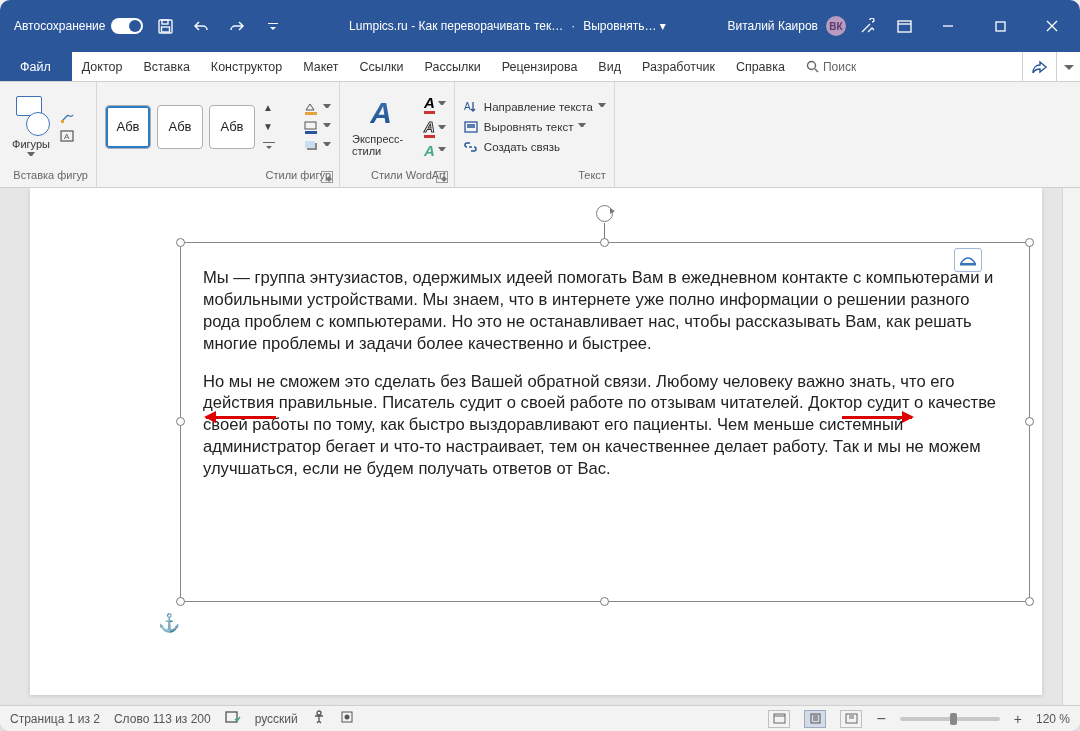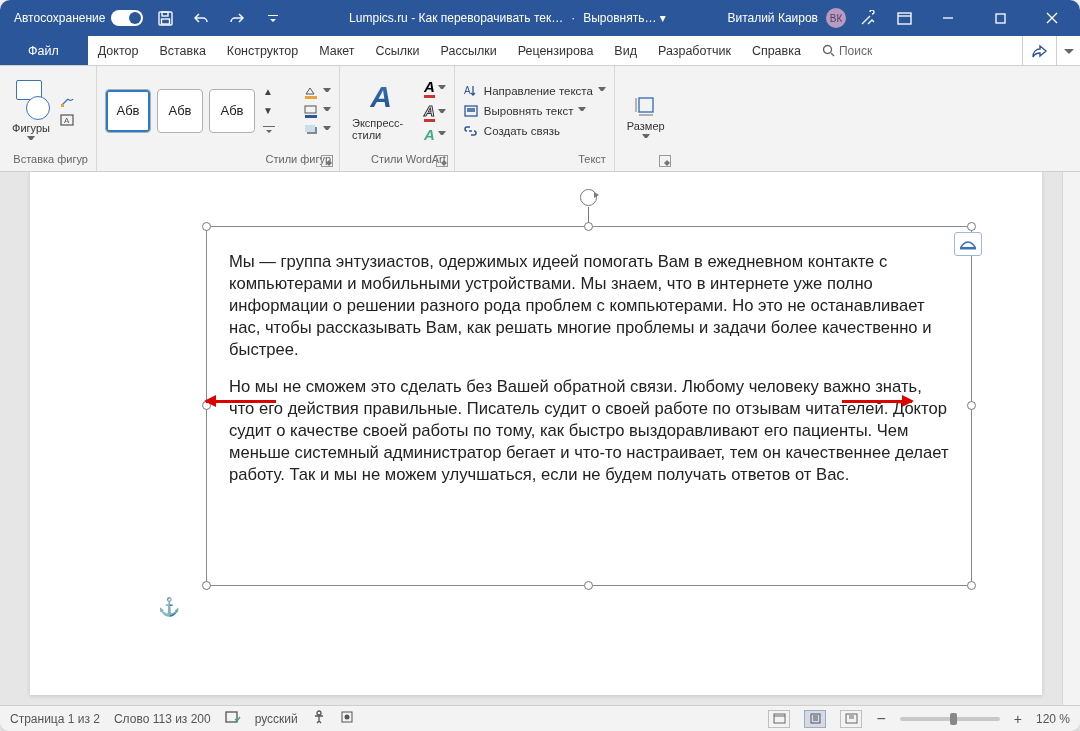--- a/index.html
+++ b/index.html
@@ -1,29 +1,29 @@
 <!DOCTYPE html>
 <html><head>
 <meta charset="utf-8">
 <style>
 * { margin: 0; padding: 0; box-sizing: border-box; font-family: "Segoe UI", Tahoma, sans-serif; }
 body { background: #fff; }
 .window { width: 1080px; height: 731px; margin: 0 auto; border-radius: 10px; overflow: hidden; box-shadow: 0 10px 40px rgba(0,0,0,0.35); display: flex; flex-direction: column; background: #fff; }
-.titlebar { background: #2b579a; height: 36px; display: flex; align-items: center; color: #fff; font-size: 12px; padding: 0 6px; }
+.titlebar { background: #2b579a; height: 52px; display: flex; align-items: center; color: #fff; font-size: 12px; padding: 0 6px; }
 .titlebar .seg { display: flex; align-items: center; gap: 8px; }
 .autosave { display: flex; align-items: center; gap: 6px; margin-left: 8px; }
 .switch { width: 32px; height: 16px; background: #fff; border-radius: 8px; position: relative; }
 .switch::after { content:""; width:12px; height:12px; background:#2b579a; border-radius:50%; position:absolute; right:2px; top:2px; }
 .tb-icon { width: 28px; display:flex; align-items:center; justify-content:center; height:100%; opacity:.95; }
 .titlebar .middle { flex:1; text-align:center; display:flex; justify-content:center; align-items:center; gap:8px; overflow:hidden; white-space:nowrap; }
-.avatar { width:20px; height:20px; border-radius:50%; background:#b99ac0; color:#5a3d68; font-size:10px; font-weight:400; display:flex; align-items:center; justify-content:center; }
+.avatar { width:20px; height:20px; border-radius:50%; background:#b99ac0; color:#5a3d68; font-size:10px; font-weight:700; display:flex; align-items:center; justify-content:center; }
 .wbtn { width:44px; height:36px; display:flex; align-items:center; justify-content:center; }
 .tabs { height: 30px; background:#fff; border-bottom:1px solid #d0d0d0; display:flex; align-items:stretch; font-size:12.5px; }
 .tab { padding: 0 10px; display:flex; align-items:center; color:#333; border-right:1px solid transparent; cursor:pointer; }
-.tab.file { background:#2b579a; color:#fff; padding: 0 28px; }
+.tab.file { background:#2b579a; color:#fff; padding: 0 20px; }
 .tab.active { color:#2b579a; border-bottom: 3px solid #2b579a; font-weight:600; background:#e6eaf0; }
 .tabs .spacer { flex:1; }
 .search { display:flex; align-items:center; gap:4px; color:#666; padding:0 10px; font-size:12px; }
 .sharebtn { width:34px; display:flex; align-items:center; justify-content:center; background:#fff; border-left:1px solid #d0d0d0; }
 .tabs .chev { width:24px; display:flex; align-items:center; justify-content:center; color:#666; border-left:1px solid #d0d0d0; }
 .ribbon { height: 106px; background:#f3f3f3; border-bottom:1px solid #cfcfcf; display:flex; align-items:stretch; }
 .group { border-right:1px solid #d8d8d8; display:flex; flex-direction:column; padding:4px 8px 2px; }
 .group-body { flex:1; display:flex; align-items:center; gap:6px; }
 .group-label { text-align:right; font-size:11px; color:#666; padding:2px 0 4px; position:relative; }
 .dz { position:absolute; right:-2px; bottom:2px; width:12px; height:12px; border:1px solid #999; }
@@ -40,21 +40,21 @@
 .wordart { display:flex; flex-direction:column; align-items:center; gap:3px; }
 .wa-a { font-size:30px; font-weight:700; background:linear-gradient(#3b73b9,#1e4e87); -webkit-background-clip:text; -webkit-text-fill-color:transparent; font-style:italic; }
 .wa-col { display:flex; flex-direction:column; gap:4px; margin-left:4px; }
 .wa-col .row { display:flex; align-items:center; gap:3px; }
 .text-col { display:flex; flex-direction:column; gap:4px; font-size:11.5px; }
 .text-col .row { display:flex; align-items:center; gap:5px; color:#333; }
 .ic { width:16px; height:16px; display:flex; align-items:center; justify-content:center; font-size:13px; color:#2b579a; }
 .doc-area { flex:1; background:#e6e6e6; position:relative; overflow:hidden; }
 .page { position:absolute; left:30px; right:38px; top:0; bottom:10px; background:#fff; box-shadow: 0 1px 4px rgba(0,0,0,.15); }
 .vscroll { position:absolute; right:0; top:0; bottom:0; width:18px; background:#f3f3f3; border-left:1px solid #d8d8d8; }
-.textbox { position:absolute; left:176px; top:54px; width:766px; height:360px; border:1px solid #888; }
+.textbox { position:absolute; left:150px; top:54px; width:850px; height:360px; border:1px solid #888; }
 .handle { position:absolute; width:9px; height:9px; background:#fff; border:1px solid #7a7a7a; border-radius:50%; }
 .h-tl{top:-5px;left:-5px}.h-tr{top:-5px;right:-5px}.h-bl{bottom:-5px;left:-5px}.h-br{bottom:-5px;right:-5px}
 .h-t{top:-5px;left:calc(50% - 5px)}.h-b{bottom:-5px;left:calc(50% - 5px)}.h-l{top:calc(50% - 5px);left:-5px}.h-r{top:calc(50% - 5px);right:-5px}
 .rotate { position:absolute; left:calc(50% - 9px); top:-38px; width:17px; height:17px; border:1.5px solid #7a7a7a; border-radius:50%; }
 .rotate::before{content:"";position:absolute;left:calc(50% - 1px);top:17px;width:1px;height:16px;background:#7a7a7a;}
 .rotate::after{content:"";position:absolute;right:-3px;top:2px;border-left:5px solid #7a7a7a;border-top:3px solid transparent;border-bottom:3px solid transparent;}
 .tb-text { padding:24px 22px 10px; font-size:16.6px; line-height:1.32; color:#222; }
 .tb-text p { margin-bottom:16px; }
 .arrow { position:absolute; top:228px; height:3px; background:#d00; }
 .arrow.left { left:176px; width:70px; }
@@ -301,35 +301,20 @@
               </span>
               <span>Создать связь</span>
             </div>
         </div>
       </div>
       <div class="group-label">Текст</div>
     </div>
 
 
 
-    <div class="group" style="border-right:none">
-      <div class="group-body">
-          <div class="bigbtn">
-            <svg width="26" height="26" fill="none" stroke="#3b73b9" stroke-width="1.4">
-              <rect x="6" y="6" width="14" height="14"></rect>
-              <path d="M3 6v14M6 23h14" stroke="#999"></path>
-            </svg>
-            <span>Размер</span>
-            <div class="splitdrop"></div>
-          </div>
-        </div>
-      <div class="group-label">
-          <div class="dz"></div>
-        </div>
-    </div>
   </div>
 
   <div class="doc-area">
     <div class="page">
       <div class="textbox">
         <div class="rotate"></div>
         <div class="handle h-tl"></div>
         <div class="handle h-t"></div>
         <div class="handle h-tr"></div>
         <div class="handle h-l"></div>

